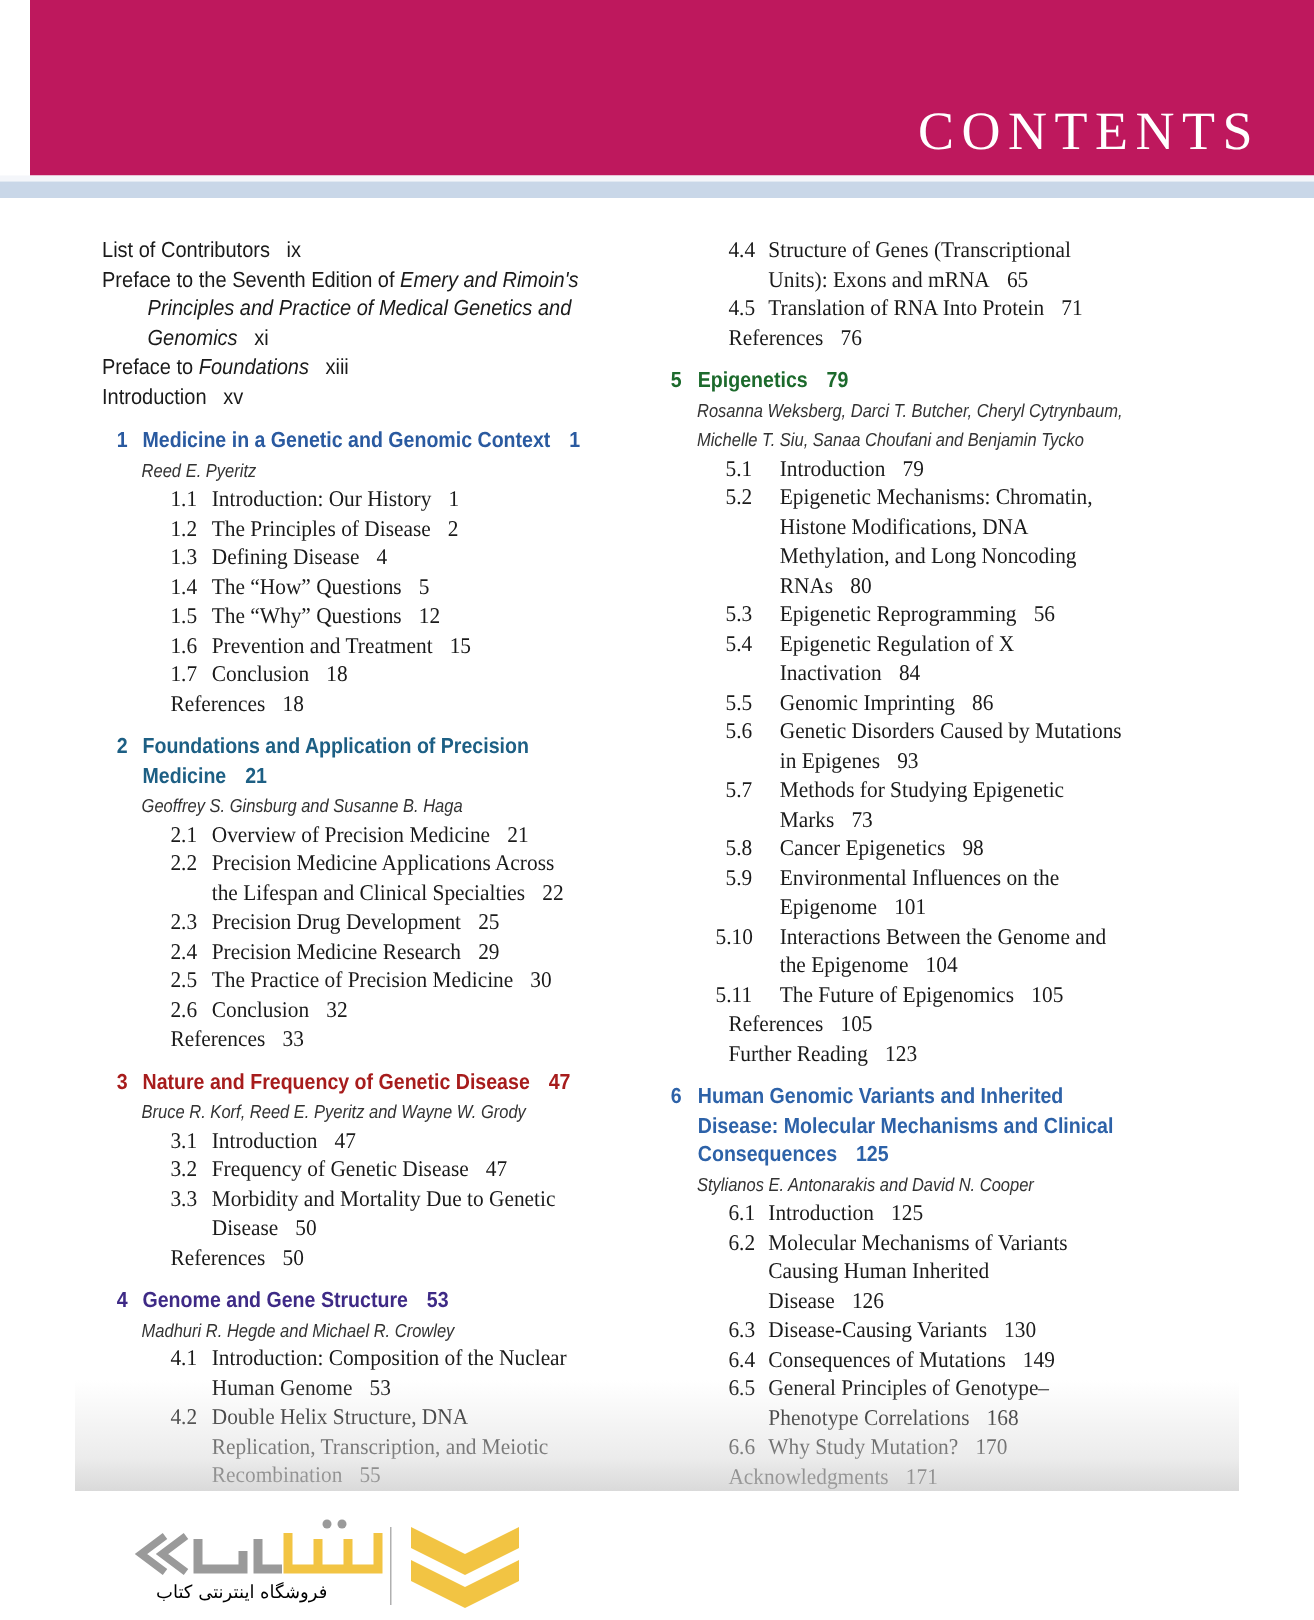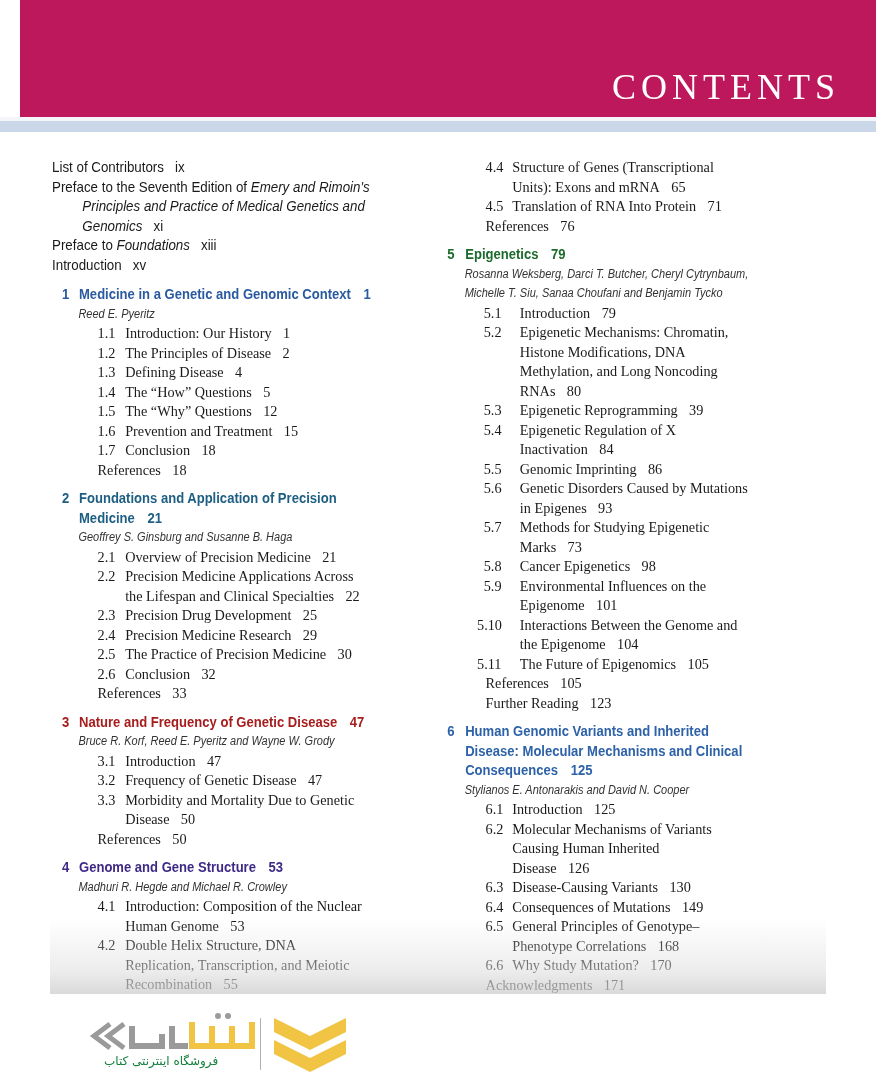--- a/index.html
+++ b/index.html
@@ -13,21 +13,21 @@
   }
   .header-band .title {
     position: absolute; right: 56px; top: 66px;
     font-family: "Liberation Serif", "DejaVu Serif", serif;
     font-size: 36px; letter-spacing: 5px; color: #ffffff; font-weight: normal;
   }
   .header-rule-white { position: absolute; left: 0; top: 117px; width: 876px; height: 4px; background: #f4f6fa; }
   .header-rule-light { position: absolute; left: 0; top: 121px; width: 876px; height: 11px; background: #c9d7e8; }
 
   .col { position: absolute; top: 158px; }
-  .col-left { left: 52px; width: 380px; }
+  .col-left { left: 68px; width: 380px; }
   .col-right { left: 440px; width: 370px; top: 158px; }
 
   .front-item {
     font-family: "Liberation Sans", "DejaVu Sans", sans-serif;
     font-size: 14.5px; line-height: 19.5px; color: #1a1a1a;
     transform: scaleX(0.92); transform-origin: left center; white-space: nowrap;
   }
   .front-item.cont { padding-left: 33px; }
   .front-item i { font-style: italic; }
   .pg { margin-left: 12px; }
@@ -74,21 +74,21 @@
   .c-blue2 { color: #2d62a8; }
 
   .fade {
     position: absolute; left: 50px; top: 920px; width: 776px; height: 74px;
     background: linear-gradient(to bottom, rgba(255,255,255,0) 0%, rgba(220,220,220,0.55) 70%, rgba(205,205,205,0.75) 100%);
     pointer-events: none;
   }
   .fade-cut { position: absolute; left: 0; top: 994px; width: 876px; height: 86px; background: #ffffff; }
 
   .logo { position: absolute; left: 88px; top: 1010px; width: 260px; height: 64px; }
-  .logo .sub { position: absolute; left: 16px; top: 44px; font-family: "DejaVu Sans", sans-serif; font-size: 12px; color: #15803d; }
+  .logo .sub { position: absolute; left: 16px; top: 44px; font-family: "DejaVu Sans", sans-serif; font-size: 12px; color: #000000; }
   .logo .divider { position: absolute; left: 172px; top: 8px; width: 1px; height: 52px; background: #b0b0b0; }
   .logo .chevron { position: absolute; left: 186px; top: 4px; }
 
   .store { position: absolute; left: 455px; top: 1012px; width: 360px; text-align: right; }
   .store .fa { font-family: "DejaVu Sans", sans-serif; font-size: 19px; color: #111; direction: rtl; padding-right: 6px; }
   .store .url {
     font-family: "DejaVu Sans", "Liberation Sans", sans-serif; font-size: 21px; letter-spacing: 5px;
     color: #111; margin-top: 4px; text-align: left; padding-left: 0;
   }
   .store .url .hl { color: #f2b705; }
@@ -173,21 +173,21 @@
   <div class="refline"><span>References</span><span class="pg">76</span></div>
 
   <div class="chapter c-green">
     <span class="num">5</span><span>Epigenetics</span><span class="pg">79</span>
   </div>
   <div class="authors">Rosanna Weksberg, Darci T. Butcher, Cheryl Cytrynbaum,</div>
   <div class="authors">Michelle T. Siu, Sanaa Choufani and Benjamin Tycko</div>
   <div class="ch5">
     <div class="section"><span class="snum">5.1</span><span>Introduction</span><span class="pg">79</span></div>
     <div class="section"><span class="snum">5.2</span><span class="stext">Epigenetic Mechanisms: Chromatin,</span><span class="stext">Histone Modifications, DNA</span><span class="stext">Methylation, and Long Noncoding</span><span>RNAs</span><span class="pg">80</span></div>
-    <div class="section"><span class="snum">5.3</span><span>Epigenetic Reprogramming</span><span class="pg">39</span></div>
+    <div class="section"><span class="snum">5.3</span><span>Epigenetic Reprogramming</span><span class="pg">56</span></div>
     <div class="section"><span class="snum">5.4</span><span class="stext">Epigenetic Regulation of X</span><span>Inactivation</span><span class="pg">84</span></div>
     <div class="section"><span class="snum">5.5</span><span>Genomic Imprinting</span><span class="pg">86</span></div>
     <div class="section"><span class="snum">5.6</span><span class="stext">Genetic Disorders Caused by Mutations</span><span>in Epigenes</span><span class="pg">93</span></div>
     <div class="section"><span class="snum">5.7</span><span class="stext">Methods for Studying Epigenetic</span><span>Marks</span><span class="pg">73</span></div>
     <div class="section"><span class="snum">5.8</span><span>Cancer Epigenetics</span><span class="pg">98</span></div>
     <div class="section"><span class="snum">5.9</span><span class="stext">Environmental Influences on the</span><span>Epigenome</span><span class="pg">101</span></div>
     <div class="section"><span class="snum wide">5.10</span><span class="stext">Interactions Between the Genome and</span><span>the Epigenome</span><span class="pg">104</span></div>
     <div class="section"><span class="snum wide">5.11</span><span>The Future of Epigenomics</span><span class="pg">105</span></div>
   </div>
   <div class="refline"><span>References</span><span class="pg">105</span></div>

